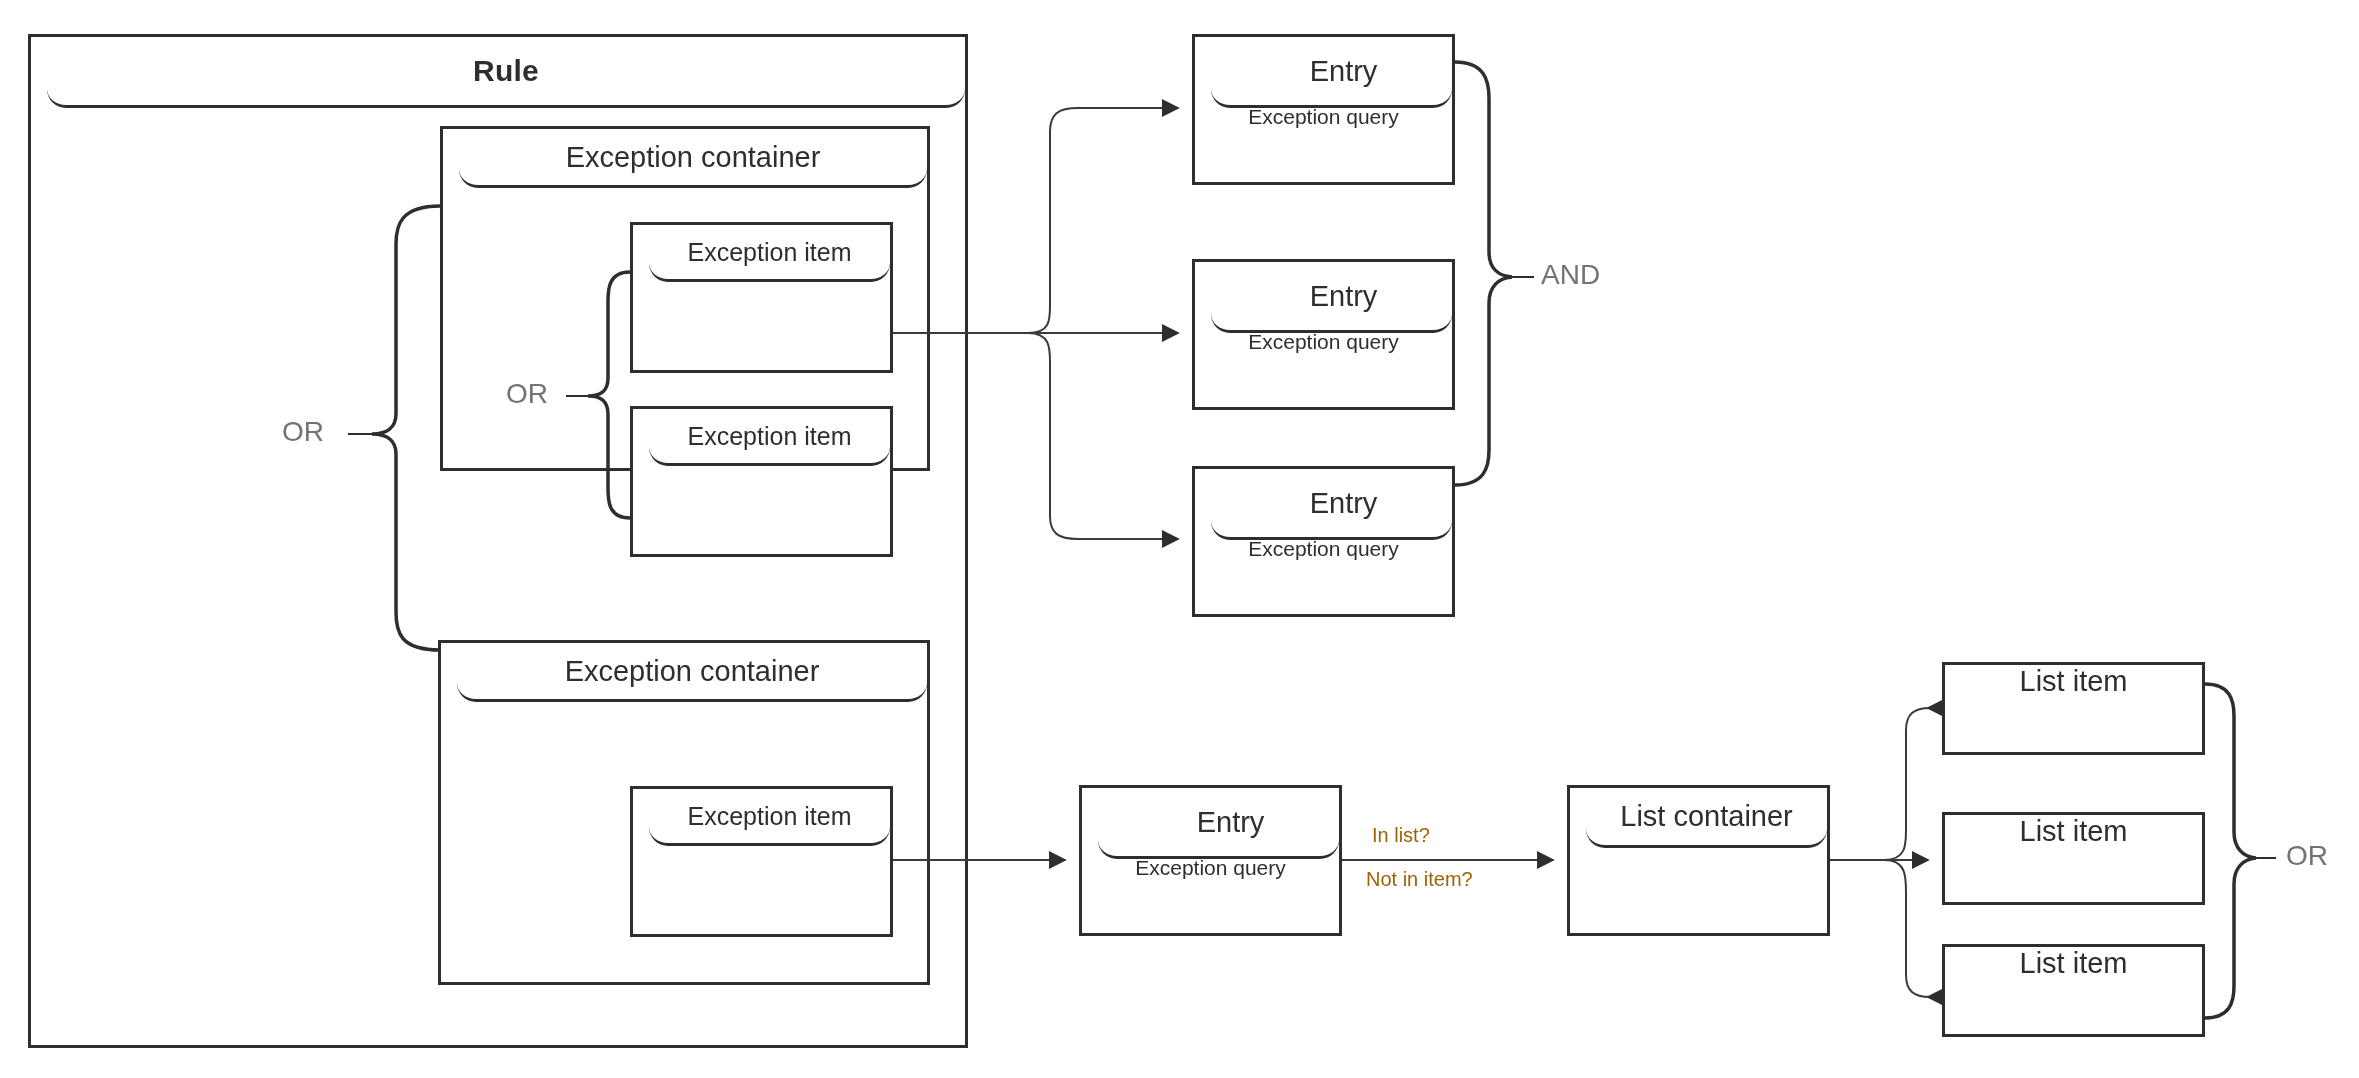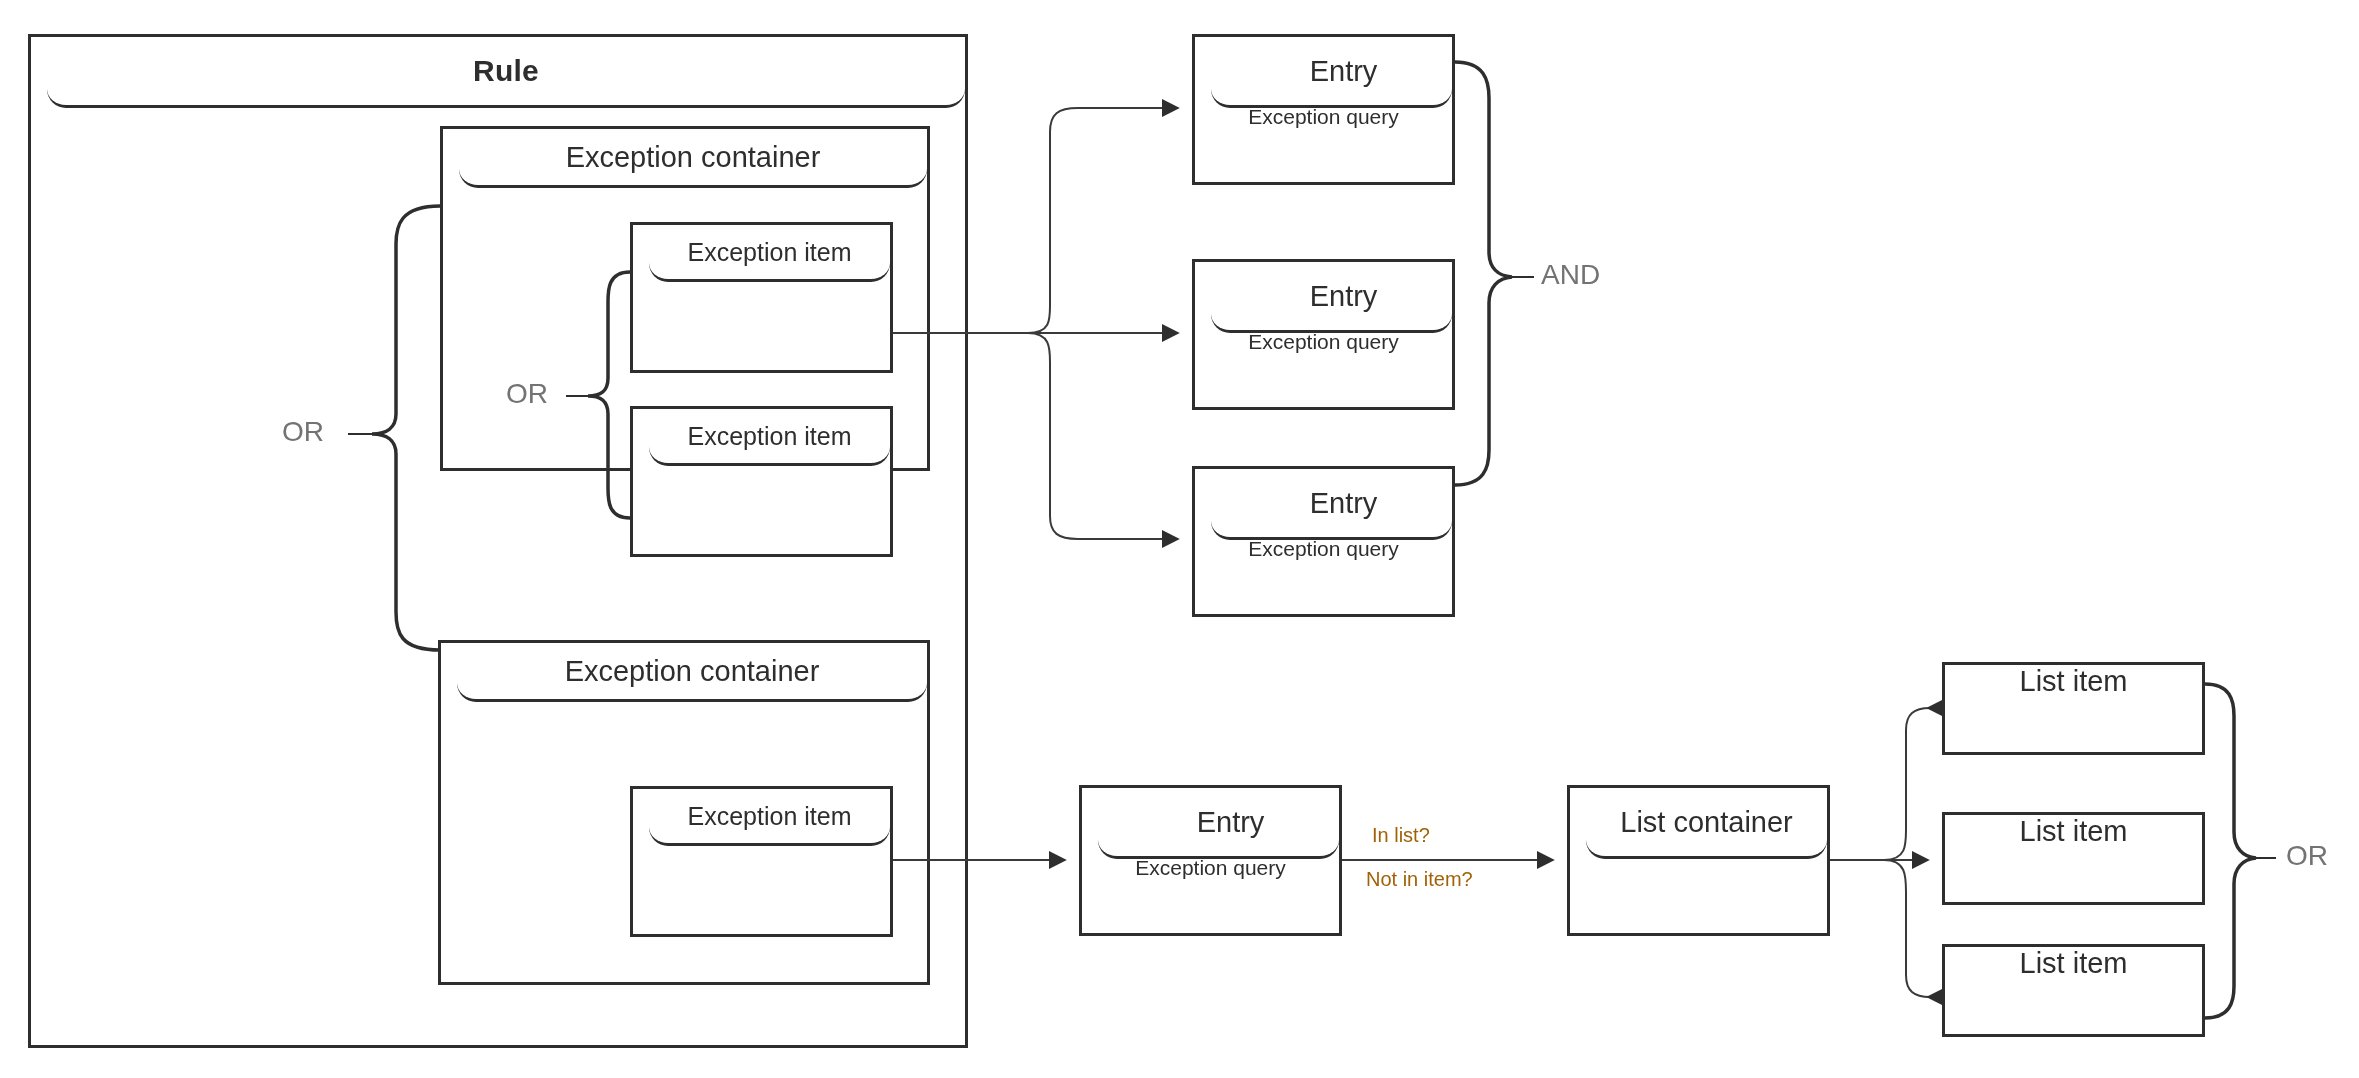--- a/index.html
+++ b/index.html
@@ -172,21 +172,21 @@
   <div class="box" style="left:1079px; top:785px; width:263px; height:151px;">
     <div class="hdr title-entry" style="height:71px;">
       <span>Entry</span>
     </div>
     <div class="body-area sub-query" style="height:77px;">
       <span>Exception query</span>
     </div>
   </div>
 
   <div class="box" style="left:1567px; top:785px; width:263px; height:151px;">
-    <div class="hdr title-container" style="height:71px;">
+    <div class="hdr title-container" style="height:60px;">
       <span>List container</span>
     </div>
     <div class="body-area" style="height:77px;"></div>
   </div>
 
   <div class="box" style="left:1942px; top:662px; width:263px; height:93px;">
     <div class="body-area title-listitem" style="height:100%;">
       <span>List item</span>
     </div>
   </div>

